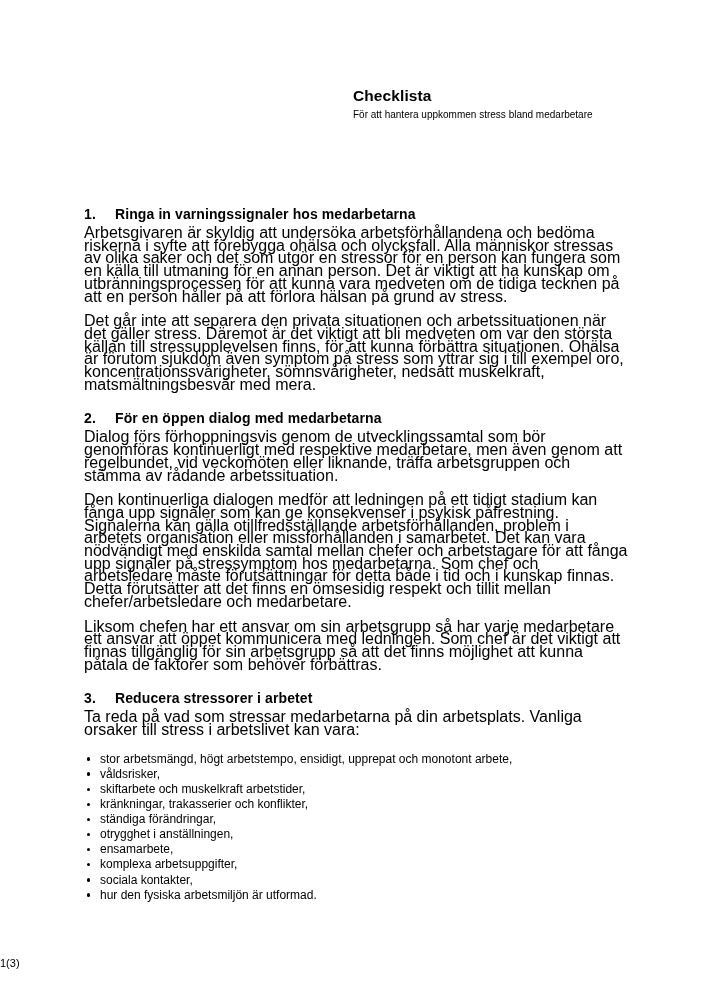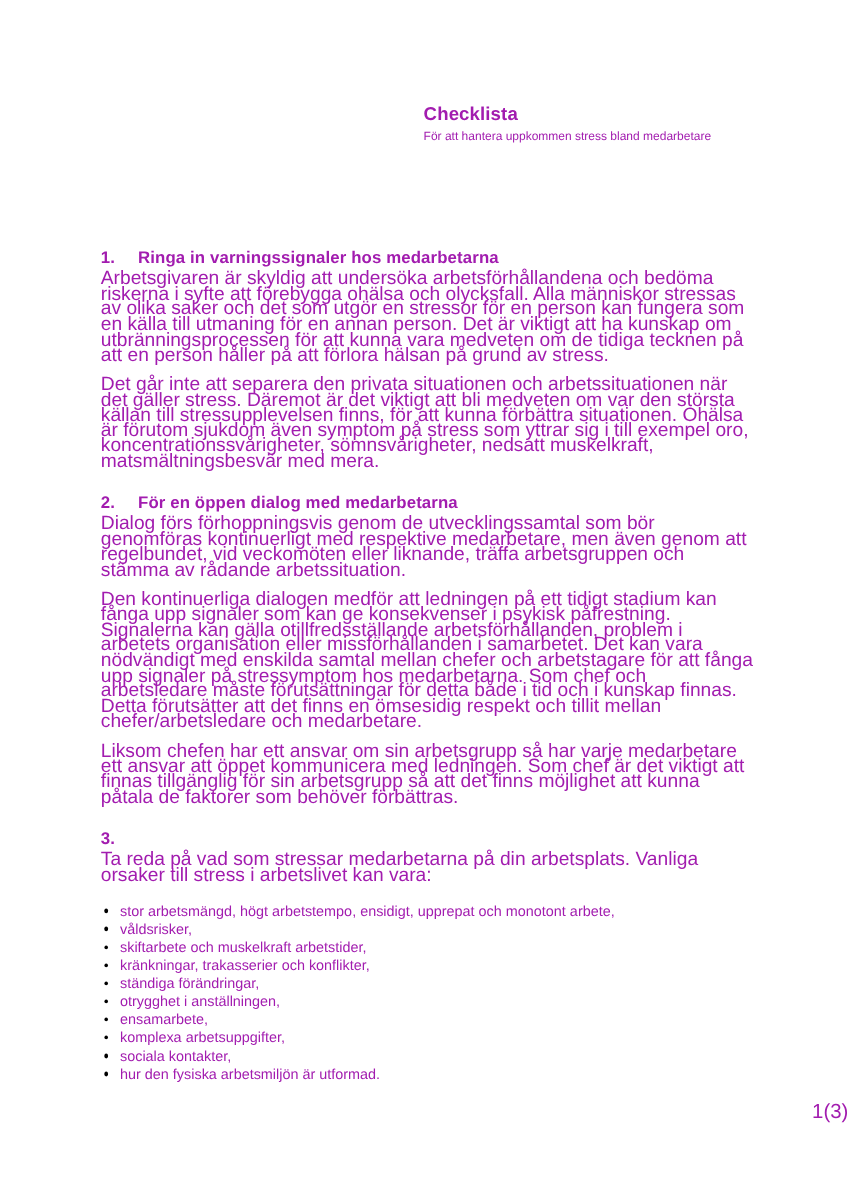--- a/index.html
+++ b/index.html
@@ -2,21 +2,21 @@
 <html lang="sv"><head>
 <meta charset="utf-8">
 <style>
   html, body { margin: 0; padding: 0; background: #ffffff; }
   .page {
     position: relative;
     width: 707px;
     height: 1000px;
     background: #ffffff;
     font-family: "Liberation Sans", "DejaVu Sans", sans-serif;
-    color: #a21caf;
+    color: #000000;
     overflow: hidden;
   }
   .doc-header {
     position: absolute;
     left: 353px;
     top: 87px;
     width: 286px;
   }
   .doc-title {
     font-size: 15.5px;
@@ -72,23 +72,23 @@
     top: 4.6px;
     width: 3.4px;
     height: 3.4px;
     border-radius: 50%;
     background: #000;
   }
   .doc-footer {
     position: absolute;
     left: 0;
     right: 0;
-    top: 920px;
-    text-align: right;
-    font-size: 17px;
+    top: 957px;
+    text-align: left;
+    font-size: 11px;
     line-height: 13px;
   }
 </style>
 </head>
 <body>
 
 <main class="page">
   <header class="doc-header">
     <h1 class="doc-title">Checklista</h1>
     <p class="doc-subtitle">För att hantera uppkommen stress bland medarbetare</p>
@@ -108,20 +108,21 @@
           <span class="sec-num">2.</span>
           <span>För en öppen dialog med medarbetarna</span>
         </h2>
         <p class="para">Dialog förs förhoppningsvis genom de utvecklingssamtal som bör genomföras kontinuerligt med respektive medarbetare, men även genom att regelbundet, vid veckomöten eller liknande, träffa arbetsgruppen och stämma av rådande arbetssituation.</p>
         <p class="para">Den kontinuerliga dialogen medför att ledningen på ett tidigt stadium kan fånga upp signaler som kan ge konsekvenser i psykisk påfrestning. Signalerna kan gälla otillfredsställande arbetsförhållanden, problem i arbetets organisation eller missförhållanden i samarbetet. Det kan vara nödvändigt med enskilda samtal mellan chefer och arbetstagare för att fånga upp signaler på stressymptom hos medarbetarna. Som chef och arbetsledare måste förutsättningar för detta både i tid och i kunskap finnas. Detta förutsätter att det finns en ömsesidig respekt och tillit mellan chefer/arbetsledare och medarbetare.</p>
         <p class="para">Liksom chefen har ett ansvar om sin arbetsgrupp så har varje medarbetare ett ansvar att öppet kommunicera med ledningen. Som chef är det viktigt att finnas tillgänglig för sin arbetsgrupp så att det finns möjlighet att kunna påtala de faktorer som behöver förbättras.</p>
       </section>
       <section>
         <h2 class="sec-heading">
           <span class="sec-num">3.</span>
+          <span>Reducera stressorer i arbetet</span>
         </h2>
         <p class="para">Ta reda på vad som stressar medarbetarna på din arbetsplats. Vanliga orsaker till stress i arbetslivet kan vara:</p>
         <ul class="bullets">
           <li>stor arbetsmängd, högt arbetstempo, ensidigt, upprepat och monotont arbete,</li>
           <li>våldsrisker,</li>
           <li>skiftarbete och muskelkraft arbetstider,</li>
           <li>kränkningar, trakasserier och konflikter,</li>
           <li>ständiga förändringar,</li>
           <li>otrygghet i anställningen,</li>
           <li>ensamarbete,</li>

